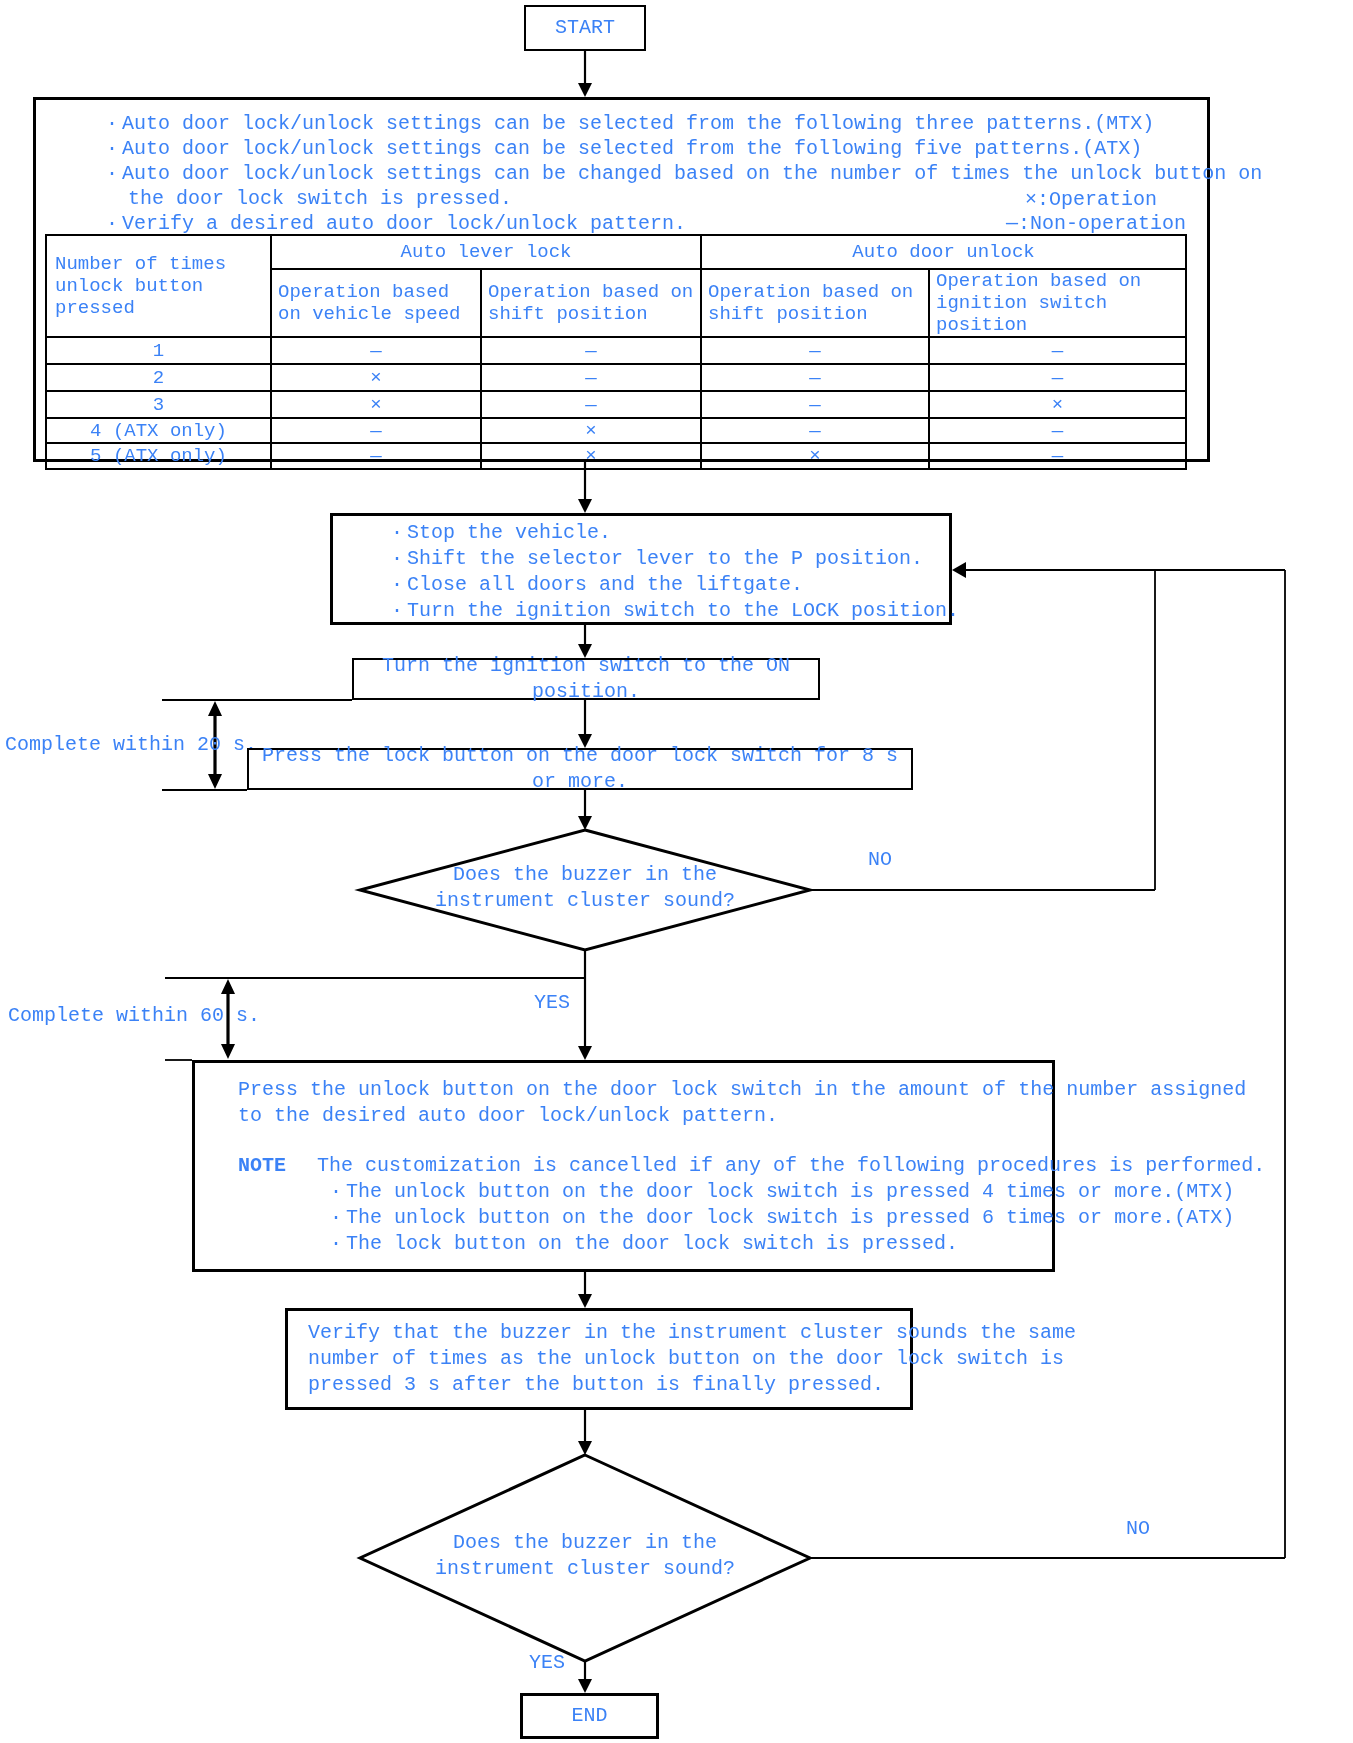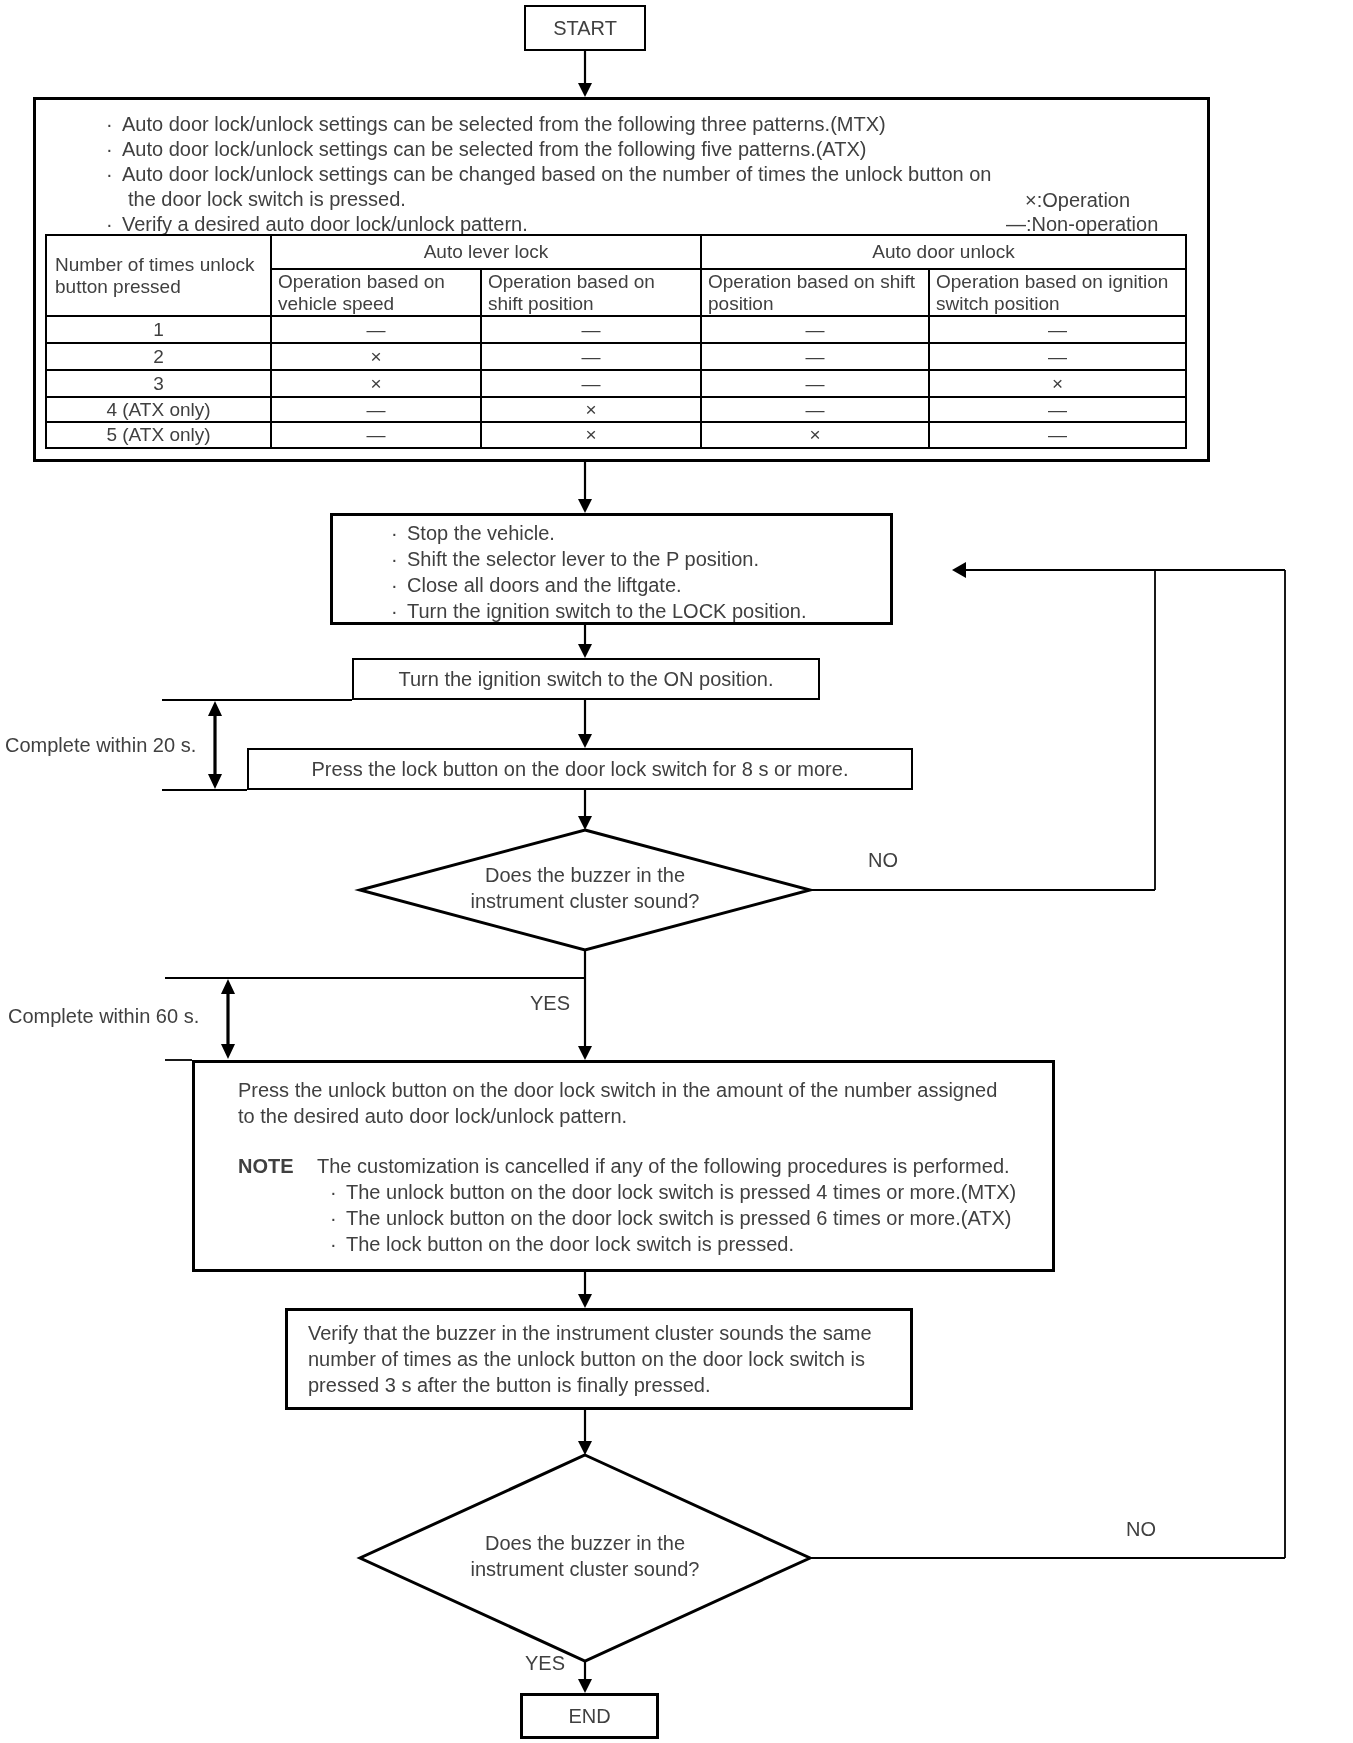--- a/index.html
+++ b/index.html
@@ -1,19 +1,19 @@
 <!DOCTYPE html>
 <html><head>
 <meta charset="utf-8">
 <style>
   html,body{margin:0;padding:0;background:#fff;}
   #canvas{
     position:relative;width:1353px;height:1743px;background:#fff;
-    font-family:Liberation Sans, sans-serif;
-    color:#404040;font-size:20px;line-height:26px;
+    font-family:Liberation Mono, monospace;
+    color:#3b82f6;font-size:20px;line-height:26px;
   }
   .box{position:absolute;background:#fff;border:3px solid #000;box-sizing:border-box;}
   .thin{border-width:2.5px;}
   .flexc{display:flex;align-items:center;justify-content:center;text-align:center;}
   .abs{position:absolute;white-space:nowrap;}
   svg{position:absolute;left:0;top:0;}
   .blt{display:inline-block;width:16px;}
   .notehdr{font-weight:bold;}
   table.tbl{
     position:absolute;border-collapse:collapse;table-layout:fixed;
@@ -186,21 +186,21 @@
         <td>5 (ATX only)</td>
         <td>—</td>
         <td>×</td>
         <td>×</td>
         <td>—</td>
       </tr>
     </tbody>
       </table>
   </div>
 
-  <div class="box" style="left:330px;top:513px;width:563px;height:112px;">
+  <div class="box" style="left:330px;top:513px;width:622px;height:112px;">
     <div class="abs" style="left:58px;top:4px;">
       <span class="blt">·</span><span>Stop the vehicle.</span>
     </div>
     <div class="abs" style="left:58px;top:30px;">
       <span class="blt">·</span><span>Shift the selector lever to the P position.</span>
     </div>
     <div class="abs" style="left:58px;top:56px;">
       <span class="blt">·</span><span>Close all doors and the liftgate.</span>
     </div>
     <div class="abs" style="left:58px;top:82px;">

